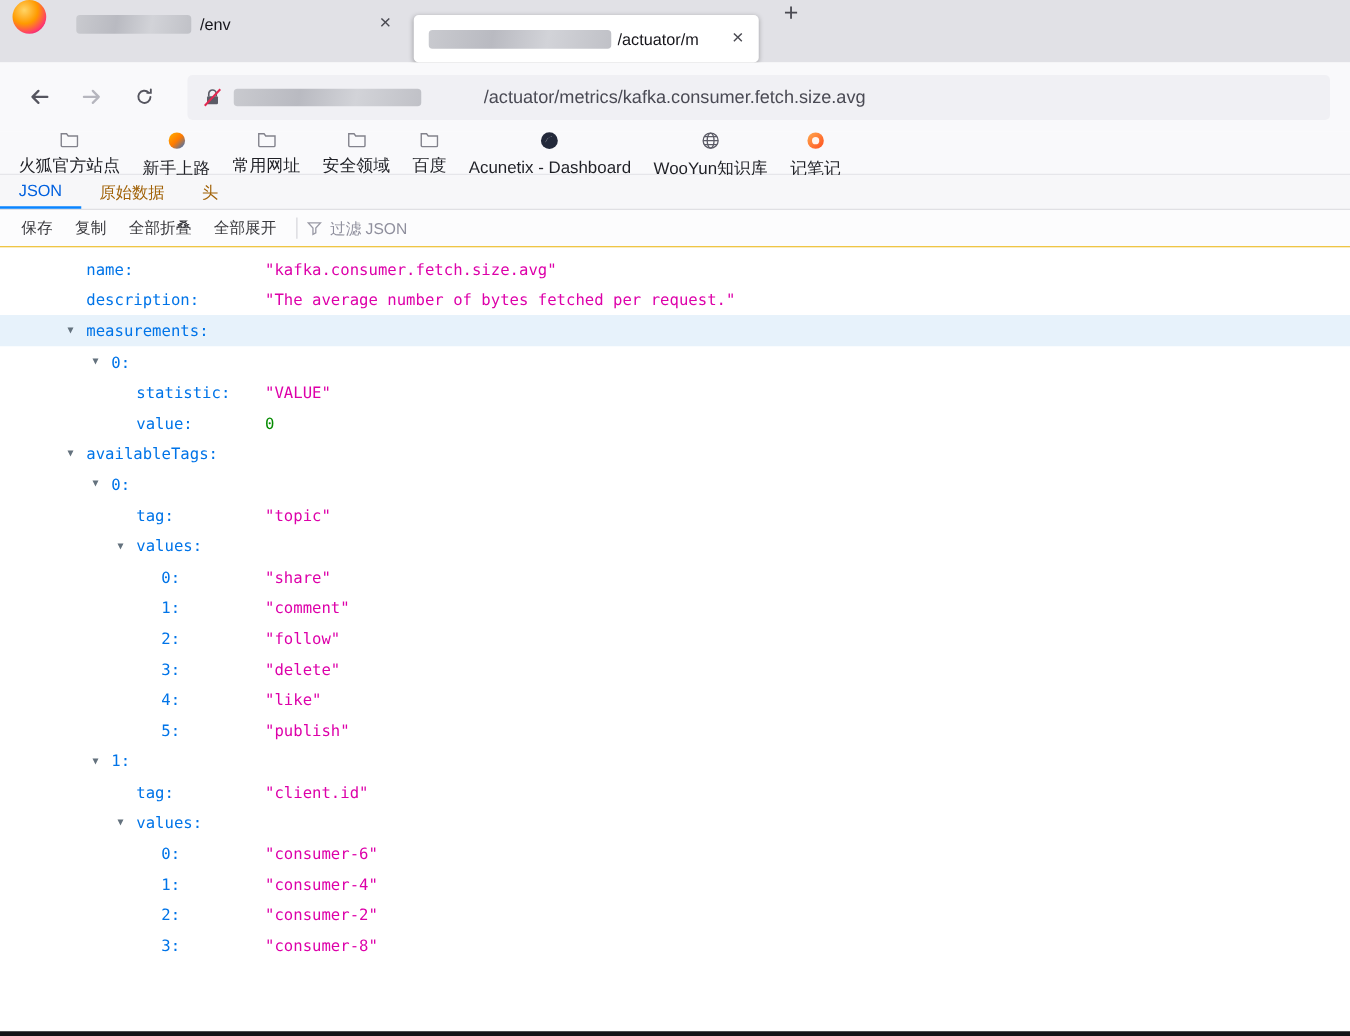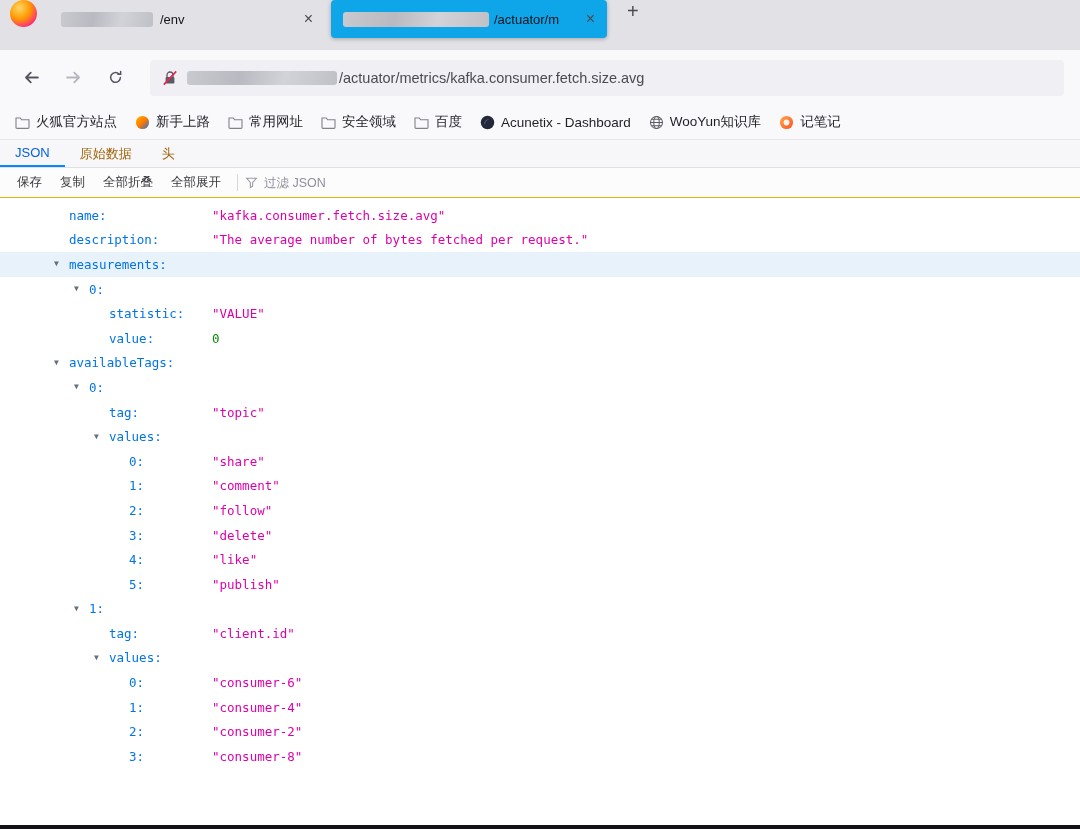--- a/index.html
+++ b/index.html
@@ -6,42 +6,42 @@
   html,body { width:1080px; height:829px; overflow:hidden; background:#fff;
               font-family:"Liberation Sans", sans-serif; }
   .window { width:1080px; height:829px; display:flex; flex-direction:column; background:#fff; }
 
   
   .tabbar { height:50px; background:#e1e1e6; display:flex; align-items:flex-start; padding-left:10px; flex:none; }
   .fx-logo { width:27px; height:27px; border-radius:50%; flex:none; margin-right:12px;
              background: radial-gradient(circle at 35% 30%, #ffd567 0%, #ff9a00 42%, #ff3b6b 72%, #b5007f 100%); }
   .tab { width:276px; height:38px; display:flex; align-items:center; padding:0 6px 0 12px;
          border-radius:4px; color:#15141a; font-size:13px; margin-right:6px; }
-  .tab.active { background:#0ea5e9; box-shadow:0 1px 4px rgba(0,0,0,.28); }
+  .tab.active { background:#ffffff; box-shadow:0 1px 4px rgba(0,0,0,.28);margin-top:12px; }
   .redact { display:inline-block; border-radius:3px; filter:blur(.6px);
             background:linear-gradient(100deg,#c9cacf,#b9bac1 35%,#d2d3d8 65%,#c0c1c7); }
   .blob-tab { width:92px; height:15px; margin-right:7px; flex:none; }
   .blob-tab2 { width:146px; height:15px; margin-right:5px; flex:none; }
   .tab-title { flex:1; white-space:nowrap; overflow:hidden; }
   .tab-close { font-size:16px; color:#4a4a52; padding:0 6px; line-height:1; }
   .newtab { font-size:20px; color:#4a4a52; padding:0 14px; }
 
   
   .navbar { height:55px; background:#f9f9fb; display:flex; align-items:center; padding:0 16px 0 14px; flex:none; }
   .nav-btn { width:34px; height:34px; display:flex; align-items:center; justify-content:center;
              border-radius:4px; margin-right:8px; flex:none; }
   .urlbar { flex:1; height:36px; background:#f0f0f4; border-radius:4px; display:flex; align-items:center;
             padding:0 12px; margin-left:10px; font-size:14.5px; color:#4a4a54; }
   .blob-url { width:150px; height:14px; margin:0 2px 0 9px; flex:none; }
-  .url-text { white-space:nowrap; overflow:hidden; }
+  .url-text { white-space:nowrap; overflow:hidden;margin-left:48px; }
 
   
   .bookmarks { height:35px; background:#f9f9fb; border-bottom:1px solid #e6e6ea; display:flex;
                align-items:center; padding-left:6px; flex:none; }
-  .bm-item { display:flex; align-items:center; gap:6px; padding:0 9px; font-size:13.5px; color:#1f2026; height:100%; }
+  .bm-item { display:flex; align-items:center; gap:6px; padding:0 9px; font-size:13.5px; color:#1f2026; height:100%;flex-direction:column; }
   .bm-icon { display:flex; align-items:center; }
 
   
   .jv-tabs { height:28px; background:#f7f7f9; border-bottom:1px solid #e0e0e4; display:flex; font-size:13px; flex:none; }
   .jv-tab { padding:0 15px; display:flex; align-items:center; color:#a16207; }
   .jv-tab.active { color:#0060df; border-bottom:2px solid #0a84ff; }
 
   .jv-toolbar { height:30px; background:#fcfcfd; border-bottom:1px solid #eab308; display:flex;
                 align-items:center; font-size:12.5px; color:#38383d; padding-left:8px; flex:none; }
   .jv-btn { padding:0 9px; cursor:default; }

